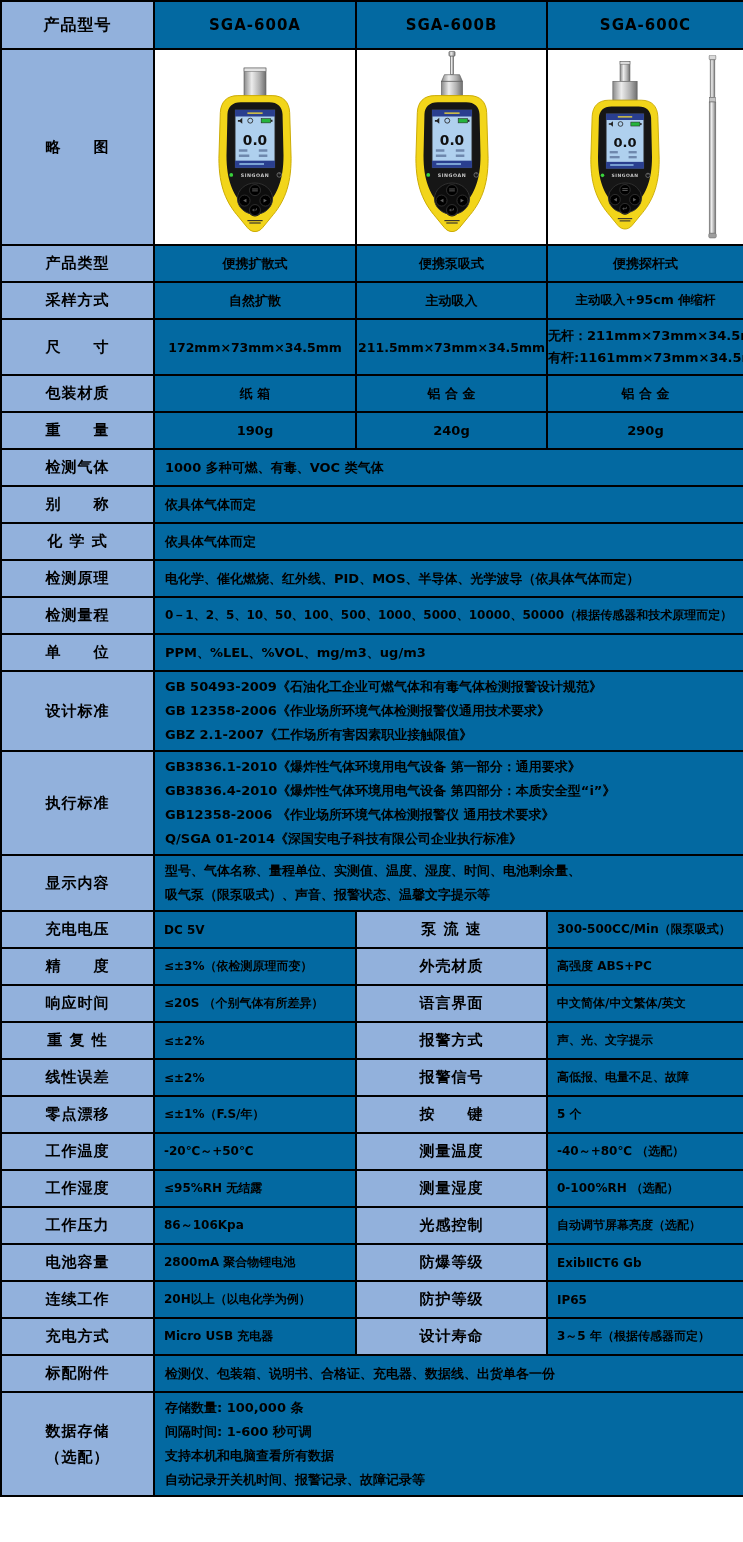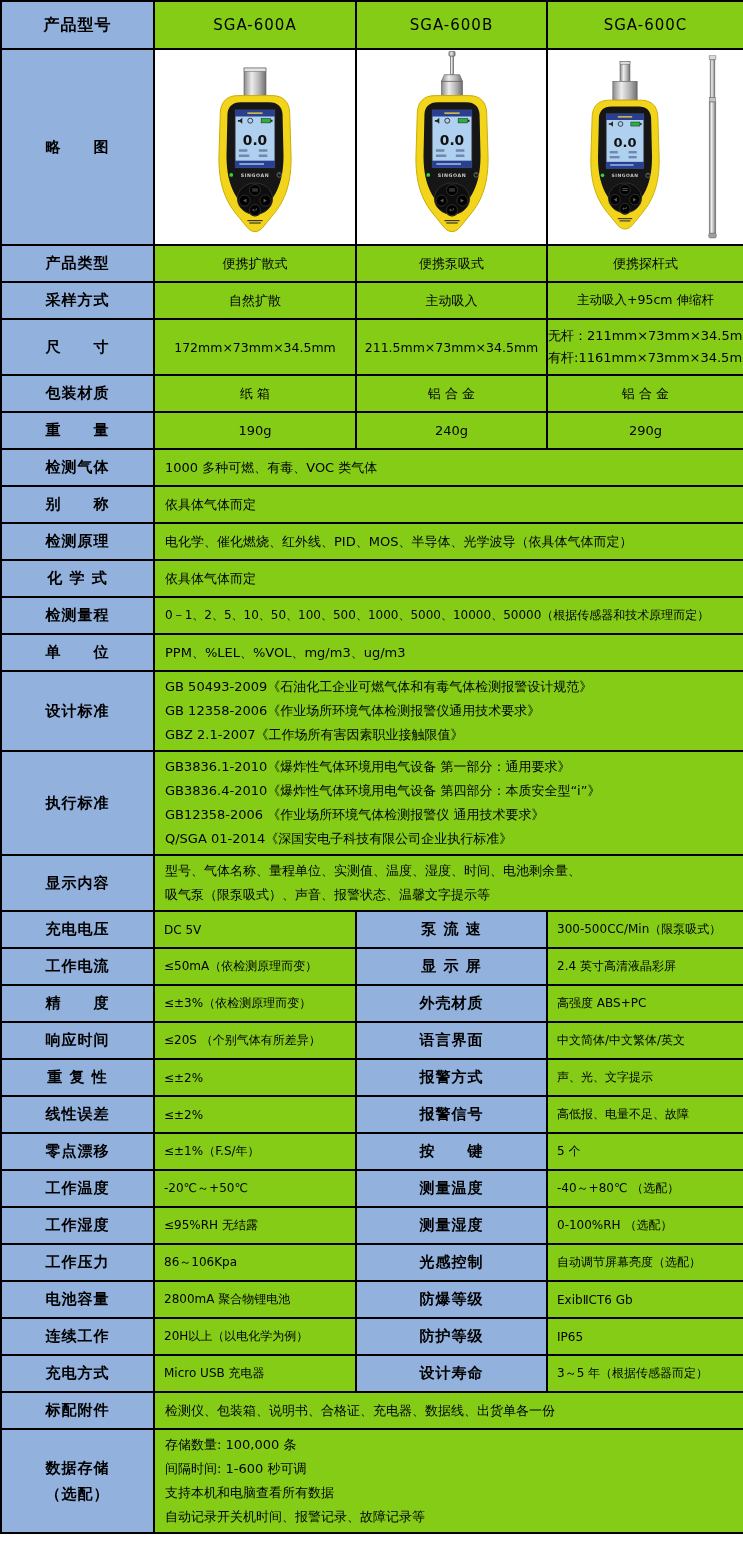--- a/index.html
+++ b/index.html
@@ -1,20 +1,20 @@
 <!DOCTYPE html>
 <html><head>
 <meta charset="utf-8">
 <style>
   html,body { margin:0; padding:0; background:#fff; }
   body { width:743px; font-family:"DejaVu Sans", sans-serif; color:#000; }
   table.spec { border-collapse:collapse; table-layout:fixed; width:743px; border:2px solid #000; }
   table.spec th, table.spec td { border:2px solid #000; padding:0; overflow:hidden; vertical-align:middle; }
   th.lbl { background:#92B1DC; font-weight:bold; font-size:15px; text-align:center; letter-spacing:1px; }
-  td.val { background:#84cc16; font-size:13px; font-weight:normal; }
+  td.val { background:#0369a1; font-size:13px; font-weight:bold; }
   td.val.c { text-align:center; }
   td.val.l { text-align:left; padding:3px 6px 3px 10px; white-space:nowrap; }
   td.val.pv { font-size:12px; padding-left:9px;margin-top:48px; }
   td.val.fs12 { font-size:12px; }
   td.val.ml div { line-height:24px; white-space:nowrap; }
   td.img-cell { background:#ffffff; text-align:center; vertical-align:middle; }
   .h40 { height:48px; } .h37 { height:37px; } .h198 { height:196px; }
   .h56 { height:56px;margin-top:43px; } .h74 { height:74px; } .h100 { height:100px; }
   .dim-c { font-size:12px; text-align:left; padding-left:8px; line-height:22px; white-space:nowrap; }
   .lbl2 div { line-height:26px; }
@@ -161,26 +161,26 @@
 
   <tr class="h37">
     <th class="lbl">检测气体</th>
     <td class="val l" colspan="3">1000 多种可燃、有毒、VOC 类气体</td>
   </tr>
   <tr class="h37">
     <th class="lbl">别　　称</th>
     <td class="val l" colspan="3">依具体气体而定</td>
   </tr>
   <tr class="h37">
+    <th class="lbl">化 学 式</th>
+    <td class="val l" colspan="3">依具体气体而定</td>
+  </tr>
+  <tr class="h37">
     <th class="lbl">检测原理</th>
     <td class="val l" colspan="3">电化学、催化燃烧、红外线、PID、MOS、半导体、光学波导（依具体气体而定）</td>
-  </tr>
-  <tr class="h37">
-    <th class="lbl">化 学 式</th>
-    <td class="val l" colspan="3">依具体气体而定</td>
   </tr>
   <tr class="h37">
     <th class="lbl">检测量程</th>
     <td class="val l fs12" colspan="3">0－1、2、5、10、50、100、500、1000、5000、10000、50000（根据传感器和技术原理而定）</td>
   </tr>
   <tr class="h37">
     <th class="lbl">单　　位</th>
     <td class="val l" colspan="3">PPM、%LEL、%VOL、mg/m3、ug/m3</td>
   </tr>
 
@@ -207,26 +207,20 @@
       <div>型号、气体名称、量程单位、实测值、温度、湿度、时间、电池剩余量、</div>
       <div>吸气泵（限泵吸式）、声音、报警状态、温馨文字提示等</div>
     </td>
   </tr>
 
   <tr class="h37">
     <th class="lbl">充电电压</th>
     <td class="val l pv">DC 5V</td>
     <th class="lbl">泵 流 速</th>
     <td class="val l pv">300-500CC/Min（限泵吸式）</td>
-  </tr>
-  <tr class="h37">
-    <th class="lbl">工作电流</th>
-    <td class="val l pv">≤50mA（依检测原理而变）</td>
-    <th class="lbl">显 示 屏</th>
-    <td class="val l pv">2.4 英寸高清液晶彩屏</td>
   </tr>
   <tr class="h37">
     <th class="lbl">精　　度</th>
     <td class="val l pv">≤±3%（依检测原理而变）</td>
     <th class="lbl">外壳材质</th>
     <td class="val l pv">高强度 ABS+PC</td>
   </tr>
   <tr class="h37">
     <th class="lbl">响应时间</th>
     <td class="val l pv">≤20S （个别气体有所差异）</td>

